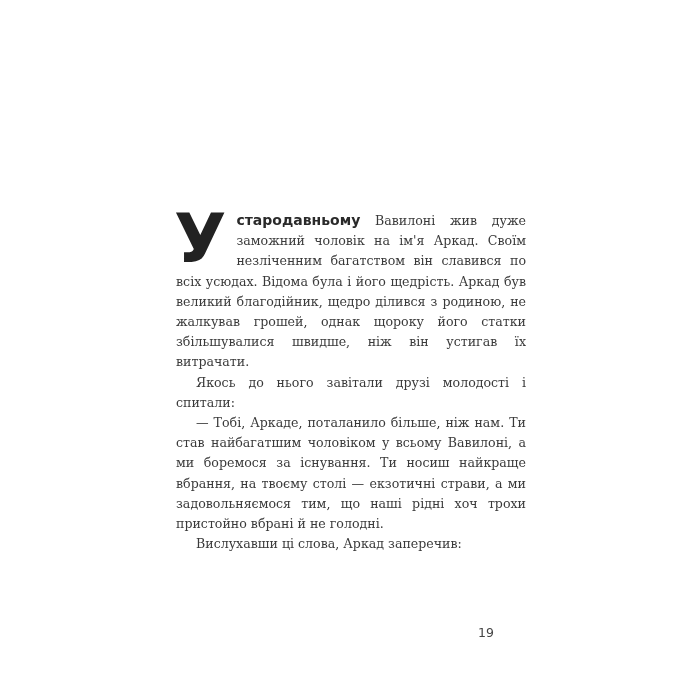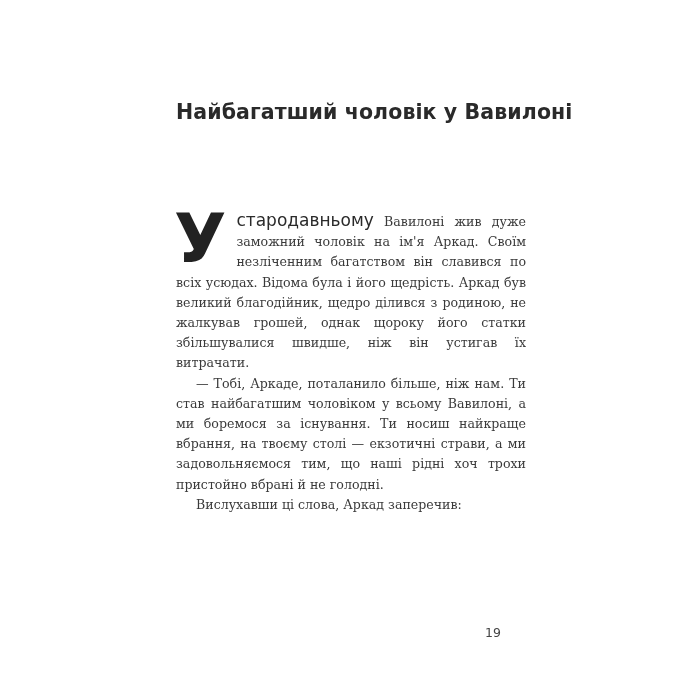--- a/index.html
+++ b/index.html
@@ -14,33 +14,33 @@
       position: absolute; left: 176px; top: 210px; width: 350px;
       font-family: "DejaVu Serif", serif; font-size: 12.6px; line-height: 20.2px;
       color: #3a3a3a; text-align: justify;
     }
     .body p { margin: 0; text-indent: 20px; }
     .body p.first { text-indent: 0; }
     .dropcap {
       float: left; font-family: "DejaVu Sans", sans-serif; font-weight: bold;
       font-size: 68px; line-height: 54px; color: #222; margin: 2px 10px 0 -2px; height: 58px;
     }
-    .lead { font-family: "DejaVu Sans", sans-serif; font-weight: normal; font-size: 17px; color: #2a2a2a; }
+    .lead { font-family: "DejaVu Sans", sans-serif; font-weight: bold; font-size: 14px; color: #2a2a2a; }
     .pagenum {
       position: absolute; left: 478px; top: 625px;
-      font-family: "DejaVu Sans", sans-serif; font-size: 12.5px; color: #444; margin-left: 7px;
+      font-family: "DejaVu Sans", sans-serif; font-size: 12.5px; color: #444;
     }
   </style>
 </head>
 <body>
 
 <div class="page">
-  <div class="title">Найбагатший чоловік у Вавилоні</div>
 
   <div class="body">
     <p class="first"><span class="dropcap">У</span><span class="lead">стародавньому</span><span> Вавилоні жив дуже заможний чоловік на ім'я Аркад. Своїм незліченним багатством він славився по всіх усюдах. Відома була і його щедрість. Аркад був великий благодійник, щедро ділився з родиною, не жалкував грошей, однак щороку його статки збільшувалися швидше, ніж він устигав їх витрачати.</span></p>
+    <p>Якось до нього завітали друзі молодості і спитали:</p>
     <p>— Тобі, Аркаде, поталанило більше, ніж нам. Ти став найбагатшим чоловіком у всьому Вавилоні, а ми боремося за існування. Ти носиш найкраще вбрання, на твоєму столі — екзотичні страви, а ми задовольняємося тим, що наші рідні хоч трохи пристойно вбрані й не голодні.</p>
     <p>Вислухавши ці слова, Аркад заперечив:</p>
 
   </div>
 
   <div class="pagenum">19</div>
 </div>
 
 </body></html>

